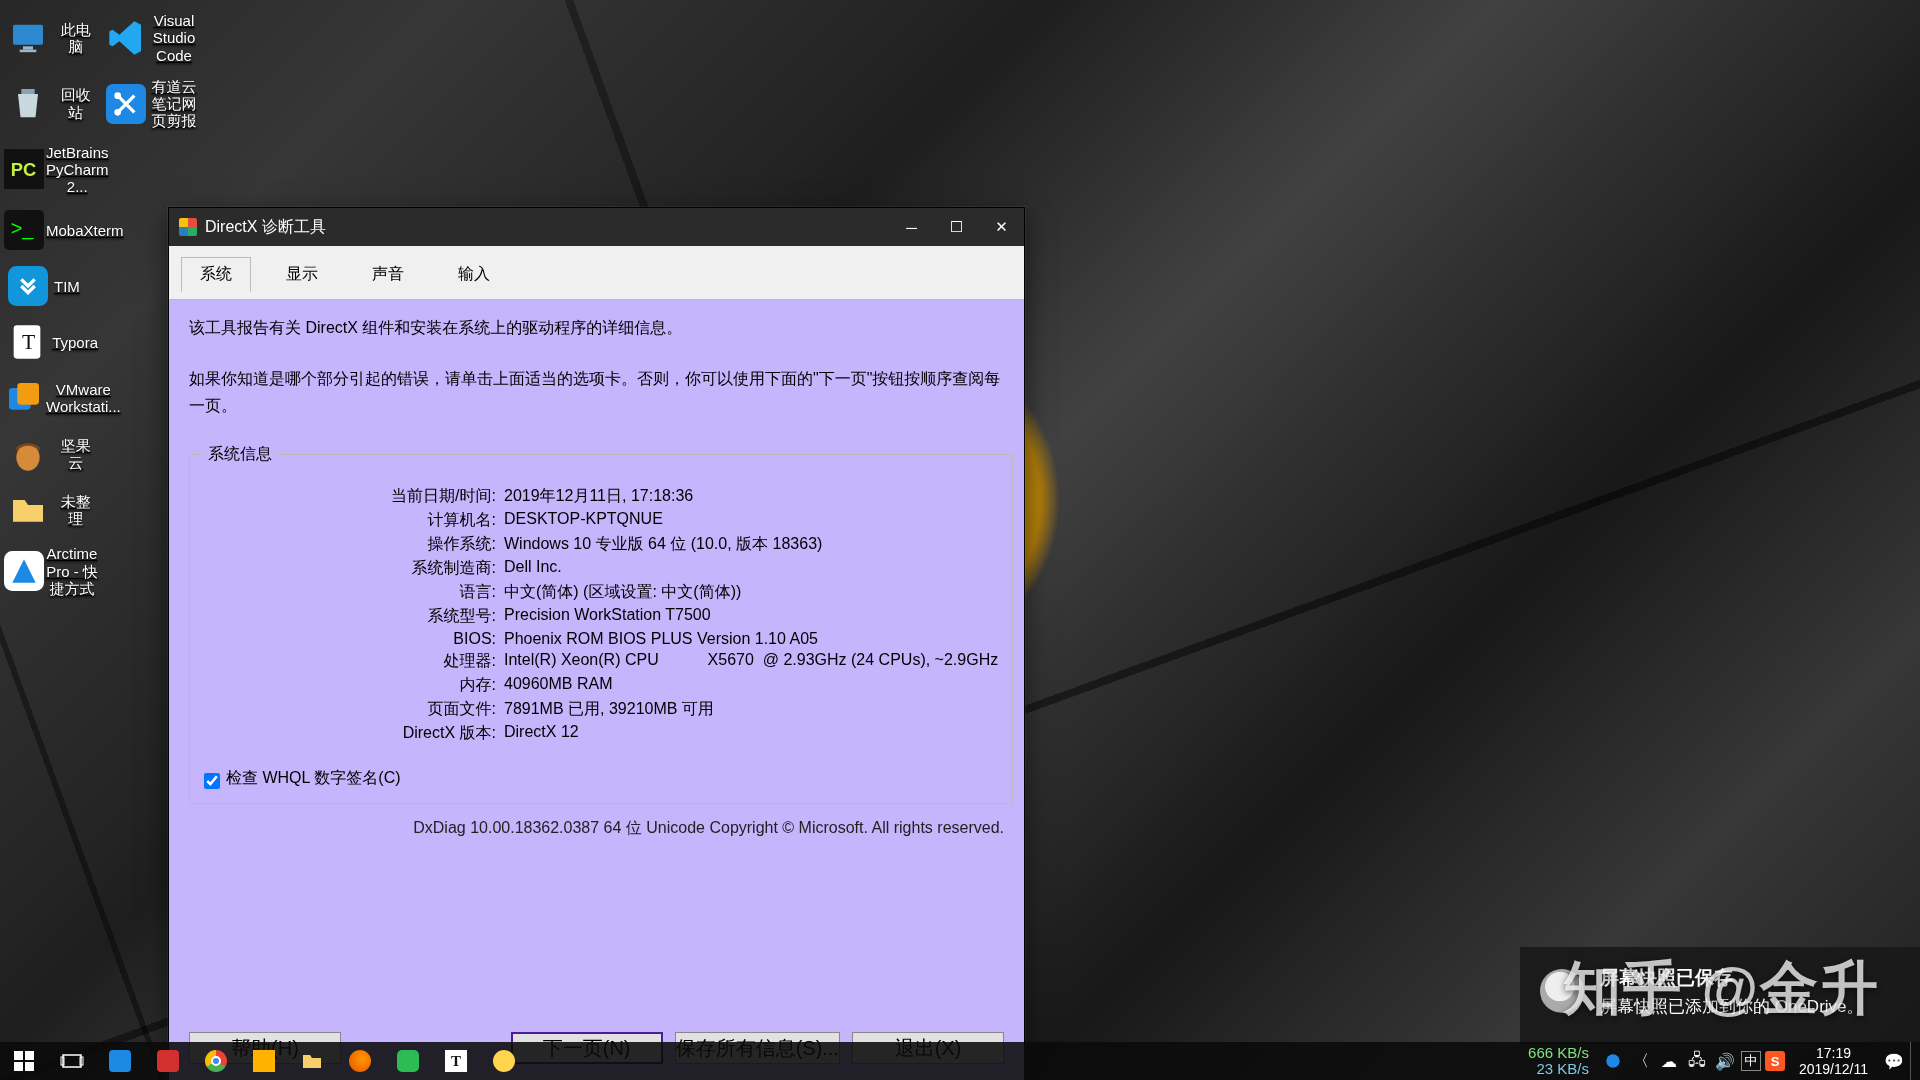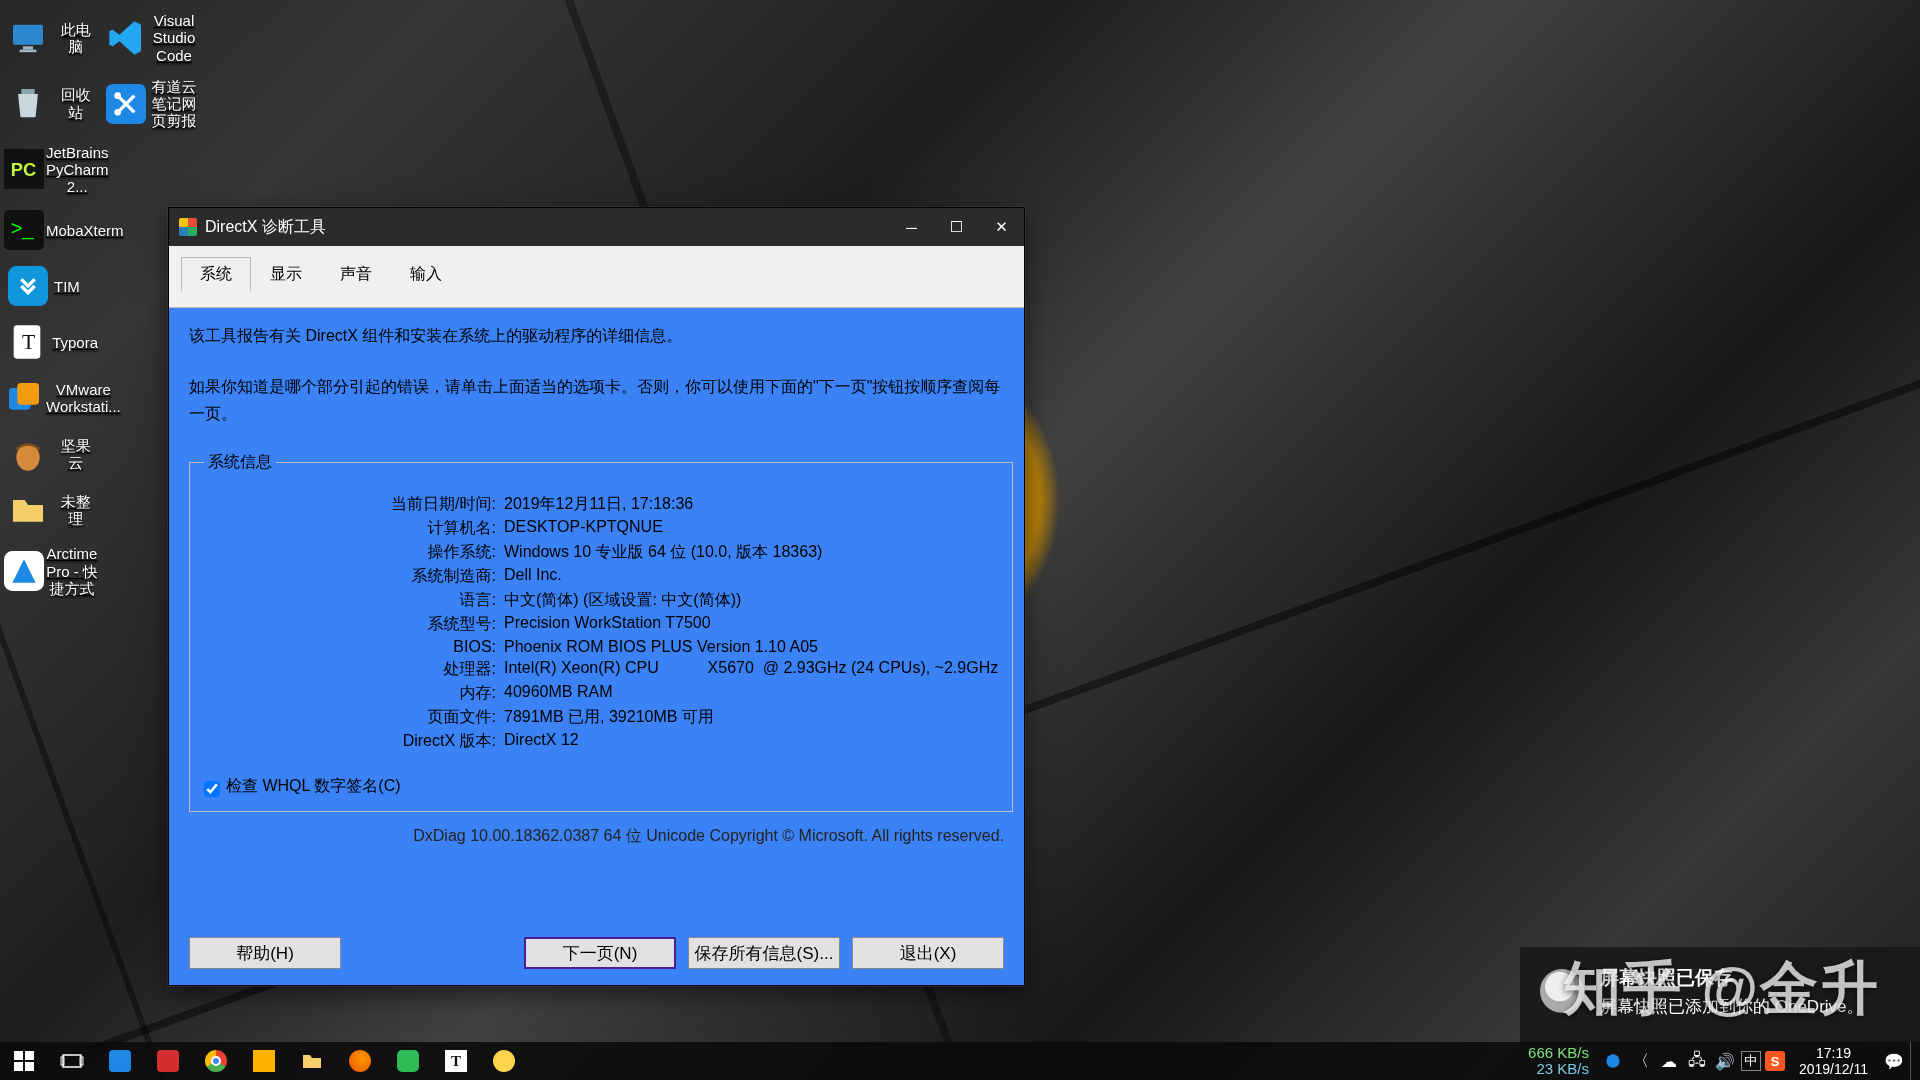--- a/index.html
+++ b/index.html
@@ -25,49 +25,49 @@
   .desktop-icons { position:absolute; top:8px; left:2px; display:flex; flex-direction:column; gap:4px; }
   .dcol { display:flex; gap:4px; }
   .dicon { width:98px; display:flex; align-items:center; gap:2px; padding:4px 2px 6px; cursor:pointer;text-decoration:underline; }
   .dicon .glyph { width:48px; height:42px; display:flex; align-items:center; justify-content:center; font-size:32px; }
   .dicon .lbl { color:#fff; font-size:15px; text-align:center; text-shadow:0 1px 2px #000; line-height:1.15; }
 
   .glyph svg { width:40px; height:40px; }
 
   
   .window {
-    position:absolute; left:168px; top:207px; width:857px; height:779px;
-    background:#3b82f6; border:1px solid #000; box-shadow:0 0 0 1px rgba(255,255,255,.06), 0 8px 24px rgba(0,0,0,.55);
+    position:absolute; left:168px; top:207px; width:857px; height:874px;
+    background:#c4b5fd; border:1px solid #000; box-shadow:0 0 0 1px rgba(255,255,255,.06), 0 8px 24px rgba(0,0,0,.55);
   }
   .titlebar { height:38px; background:#2b2b2b; color:#fff; display:flex; align-items:center; padding-left:10px; }
   .titlebar .ticon { width:18px; height:18px; margin-right:8px; border-radius:2px;
     background: conic-gradient(#e74c3c 0 25%, #27ae60 25% 50%, #2980b9 50% 75%, #f1c40f 75%); }
   .titlebar .ttxt { font-size:16px; flex:1; }
   .winbtns { display:flex; height:100%; }
   .winbtn { width:45px; height:100%; display:flex; align-items:center; justify-content:center; color:#fff; font-size:15px; cursor:pointer; }
 
-  .tabs { display:flex; padding:10px 12px 16px; gap:0; background:#f0f0f0; border-bottom:1px solid #bbb; }
+  .tabs { display:flex; padding:10px 12px 8px; gap:16px; background:#f0f0f0; border-bottom:1px solid #bbb; }
   .tab { padding:6px 18px 6px; font-size:16px; border:1px solid transparent; position:relative; top:1px; cursor:pointer; }
   .tab.active { background:#f0f0f0; border:1px solid #bbb; border-bottom:1px solid #f0f0f0; }
   .content { padding:14px 20px 10px; font-size:16px; color:#000; }
   .content p { margin-bottom:24px; line-height:1.7; }
 
   fieldset.sysgrp { border:1px solid #bbb; padding:18px 14px 14px; margin-top:18px; }
   fieldset.sysgrp legend { font-size:16px; padding:0 4px; }
   .row { display:flex; margin:3px 0; }
   .row .k { width:300px; text-align:right; padding-right:8px; }
   .row .v { flex:1; }
   .whql { margin-top:24px; display:flex; align-items:flex-end; gap:6px; font-size:16px; }
   .whql input { width:16px; height:16px; }
 
   .footerline { text-align:right; font-size:16px; color:#222; margin-top:14px; }
 
   .dlgbtns { position:absolute; left:0; right:0; bottom:16px; padding:0 20px; display:flex; gap:12px; }
   .dlgbtns .spacer { flex:1; }
-  .dlgbtn { min-width:152px; height:32px; border:1px solid #888; background:#e1e1e1; font-size:17px; cursor:pointer; }
+  .dlgbtn { min-width:152px; height:32px; border:1px solid #888; background:#e1e1e1; font-size:20px; cursor:pointer; }
   .dlgbtn.primary { border:2px solid #4c1d95; }
 
   
   .toast { position:absolute; right:0; bottom:36px; width:400px; background:rgba(25,25,25,.92); color:#fff;
     padding:18px 20px 26px 80px; font-size:17px; }
   .toast .tticon { position:absolute; left:20px; top:22px; width:44px; height:44px; border-radius:50%;
     background: radial-gradient(circle at 45% 40%, #eee 0 40%, #aaa 42% 70%, #777 72%); }
   .toast h4 { font-weight:600; font-size:19px; margin-bottom:4px; }
 
   

